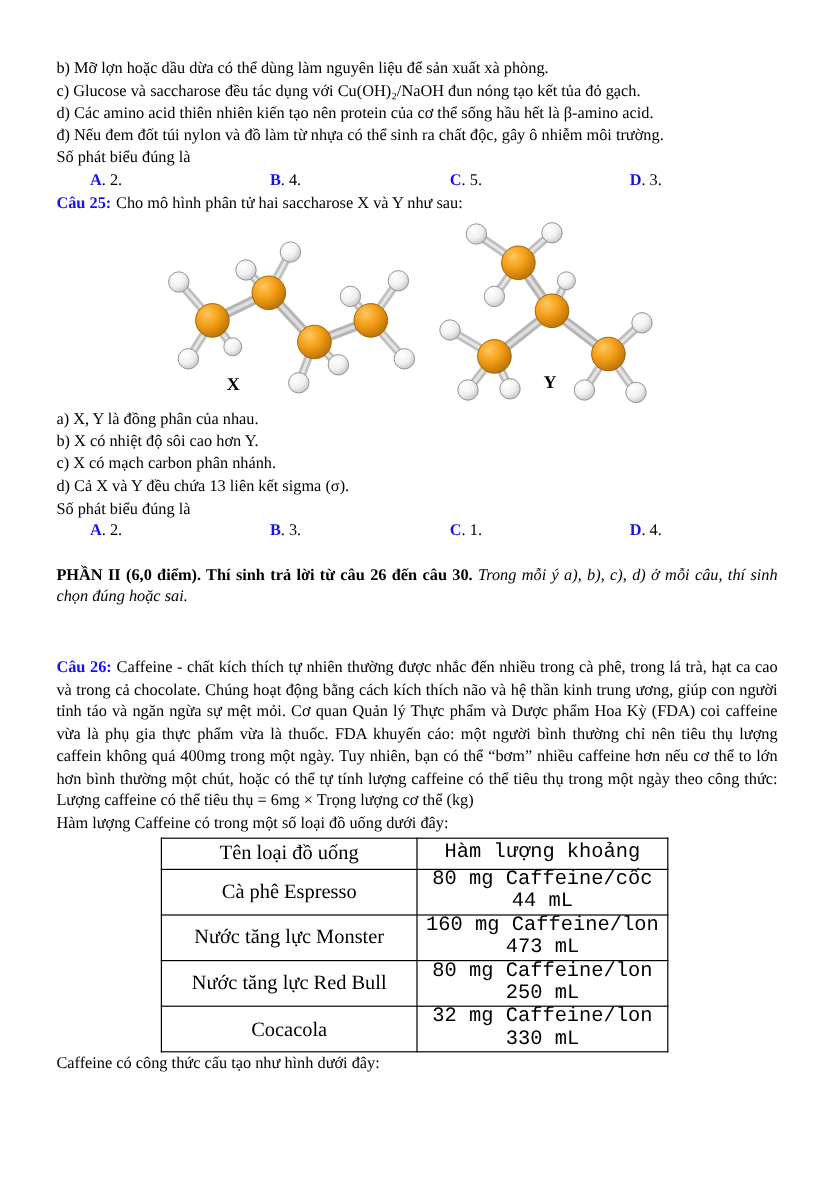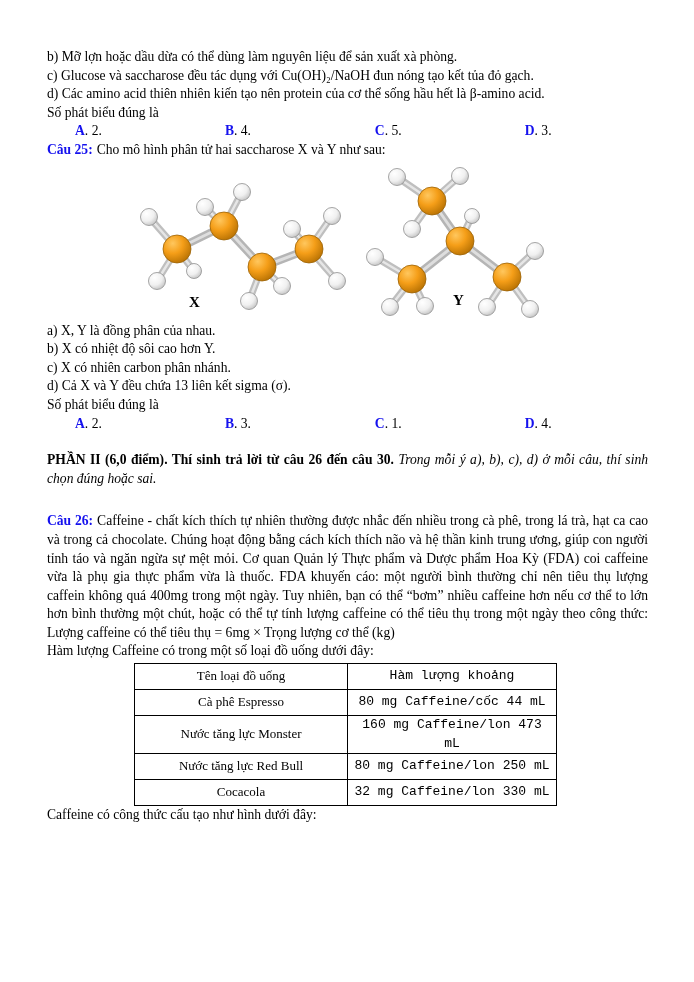--- a/index.html
+++ b/index.html
@@ -43,45 +43,46 @@
     margin: 2px 0 0 50px;
   }
   .mol-label {
     font-family: "Liberation Serif", "DejaVu Serif", serif;
     font-weight: bold;
     font-size: 15px;
     fill: #000;
   }
   .para { text-align: justify; }
   .part2 { margin-top: 18px; }
-  .q26 { margin-top: 24px; }
+  .q26 { margin-top: 40px; }
   .caff-table {
     border-collapse: collapse;
     margin: 2px 0 0 87px;
   }
   .caff-table td {
     border: 1px solid #000;
     height: 25px;
     padding: 0 6px;
     text-align: center;
     vertical-align: middle;
-    font-size: 13px;
+    font-size: 17px;
   }
   .caff-table td.col-name { width: 200px; }
   .caff-table td.col-amount { width: 196px; font-family: Liberation Mono, monospace; }
 </style>
 </head>
 <body>
 
 <div class="page">
 
   <section>
     <div class="line">b) Mỡ lợn hoặc dầu dừa có thể dùng làm nguyên liệu để sản xuất xà phòng.</div>
     <div class="line">c) Glucose và saccharose đều tác dụng với Cu(OH)₂/NaOH đun nóng tạo kết tủa đỏ gạch.</div>
     <div class="line">d) Các amino acid thiên nhiên kiến tạo nên protein của cơ thể sống hầu hết là β-amino acid.</div>
+    <div class="line">đ) Nếu đem đốt túi nylon và đồ làm từ nhựa có thể sinh ra chất độc, gây ô nhiễm môi trường.</div>
     <div class="line">Số phát biểu đúng là</div>
     <div class="answer-row">
       <span class="ans-col"><span class="blue">A</span><span>. 2.</span></span>
       <span class="ans-col"><span class="blue">B</span><span>. 4.</span></span>
       <span class="ans-col"><span class="blue">C</span><span>. 5.</span></span>
       <span class="ans-col"><span class="blue">D</span><span>. 3.</span></span>
     </div>
   </section>
 
   <section>
@@ -185,21 +186,21 @@
           <circle cx="315" cy="117" r="14" fill="url(#cGrad)" stroke="#9a6206" stroke-width="0.8"></circle>
           <circle cx="410" cy="115" r="14" fill="url(#cGrad)" stroke="#9a6206" stroke-width="0.8"></circle>
           <circle cx="375" cy="54" r="7.5" fill="url(#hGrad)" stroke="#8f8f8f" stroke-width="0.8"></circle>
         </g>
       <text class="mol-label" x="92" y="145">X</text>
       <text class="mol-label" x="356" y="143">Y</text>
     </svg>
 
     <div class="line">a) X, Y là đồng phân của nhau.</div>
     <div class="line">b) X có nhiệt độ sôi cao hơn Y.</div>
-    <div class="line">c) X có nhiên carbon phân nhánh.</div>
+    <div class="line">c) X có mạch carbon phân nhánh.</div>
     <div class="line">d) Cả X và Y đều chứa 13 liên kết sigma (σ).</div>
     <div class="line">Số phát biểu đúng là</div>
     <div class="answer-row">
       <span class="ans-col"><span class="blue">A</span><span>. 2.</span></span>
       <span class="ans-col"><span class="blue">B</span><span>. 3.</span></span>
       <span class="ans-col"><span class="blue">C</span><span>. 1.</span></span>
       <span class="ans-col"><span class="blue">D</span><span>. 4.</span></span>
     </div>
   </section>
 

